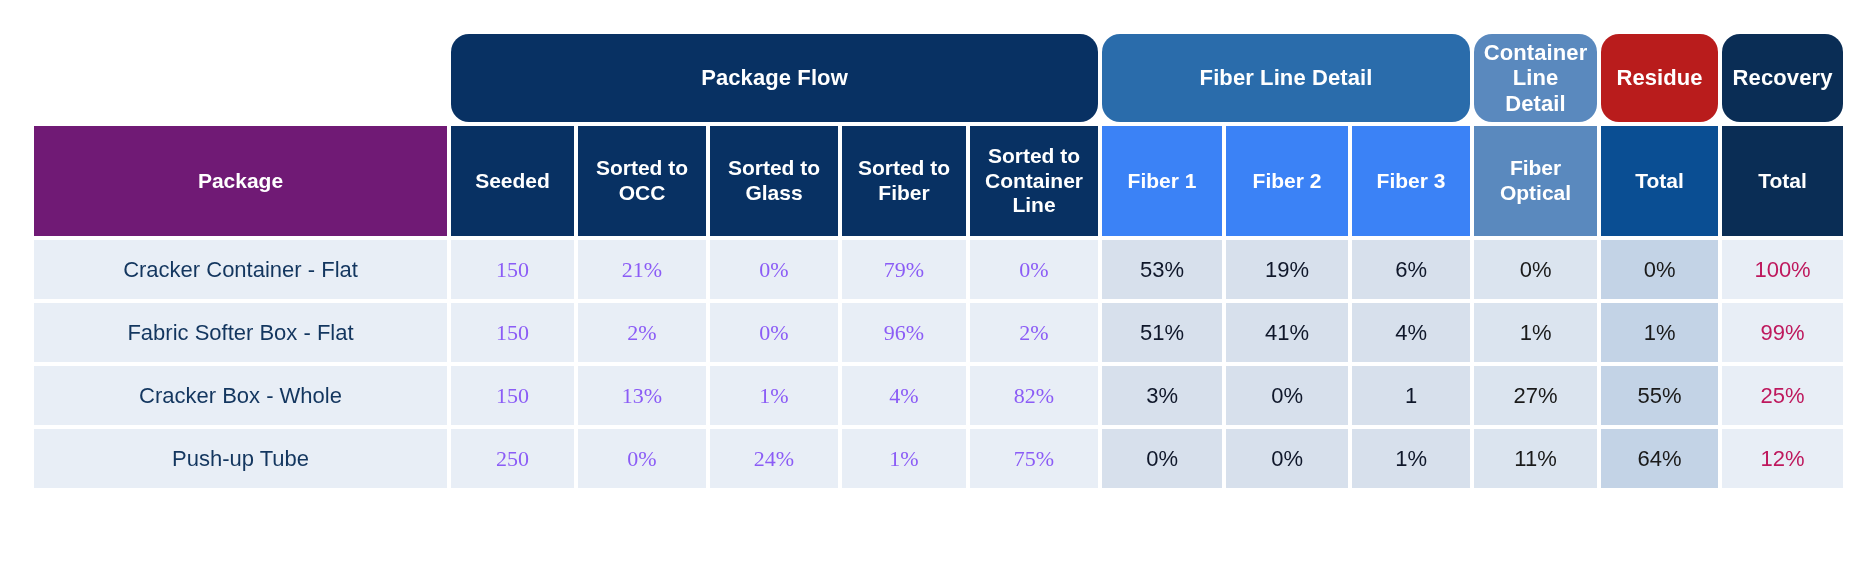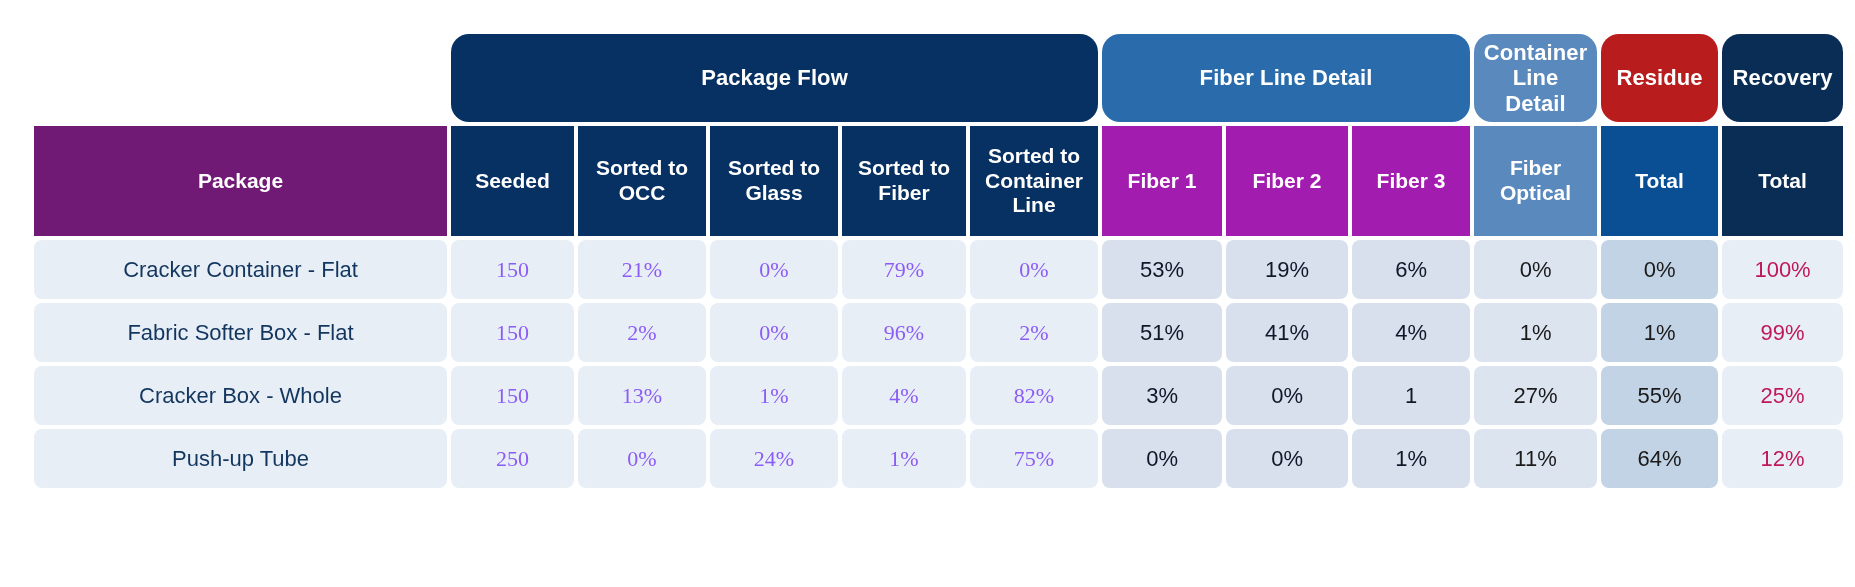--- a/index.html
+++ b/index.html
@@ -81,32 +81,31 @@
     padding: 6px 5px;
   }
   th.s-package {
     background: #701a75;
     text-align: left;
     vertical-align: bottom;
     padding: 0 0 16px 8px;
     font-size: 21px;
   }
   th.s-dark   { background: #083163; }
-  th.s-mid    { background: #a21caf; }
+  th.s-mid    { background: #3b82f6; }
   th.s-light  { background: #5a89be; }
   th.s-residue{ background: #0a4e93; }
   th.s-recov  { background: #0a2d55; }
 
   
   tr.data-row td {
     height: 59px;
     font-size: 22px;
     text-align: center;
     font-weight: normal;
-    border-radius: 8px;
   }
   td.d-label {
     background: #e8eef6;
     color: #13365f;
     font-weight: bold;
     text-align: left;
     padding-left: 8px;
     font-size: 22px;
   }
   td.d-flow {

